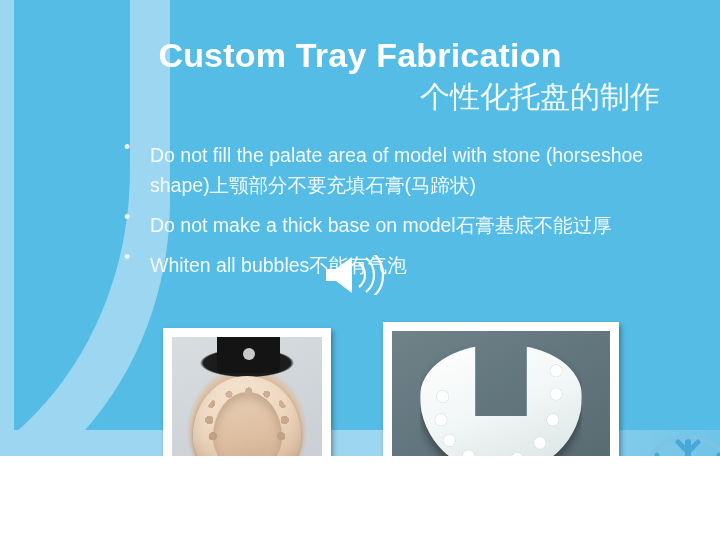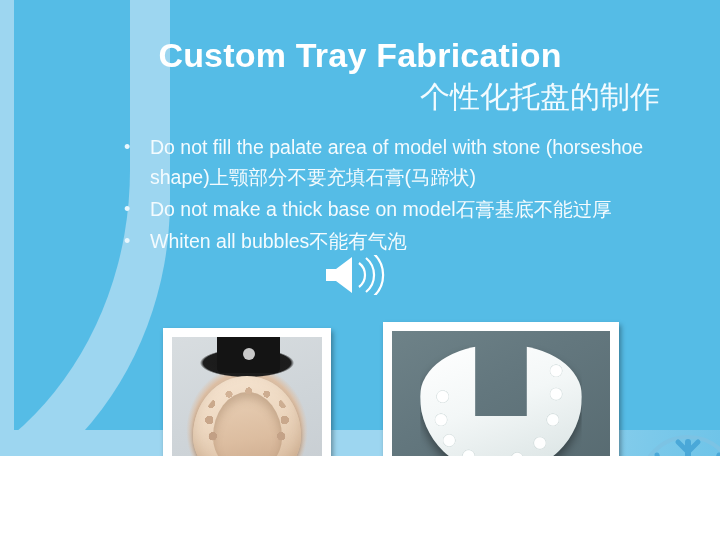--- a/index.html
+++ b/index.html
@@ -134,20 +134,21 @@
     width: 32px;
     text-align: left;
     color: #eaf7fd;
     font-size: 18px;
     line-height: 30px;
     padding-left: 6px;
     box-sizing: border-box;
   }
   .bullet-text {
     flex: 1 1 auto;
+    margin-top: 8px;
   }
 
   
   .audio-icon {
     position: absolute;
     left: 322px;
     top: 255px;
     width: 66px;
     height: 40px;
     pointer-events: auto;

